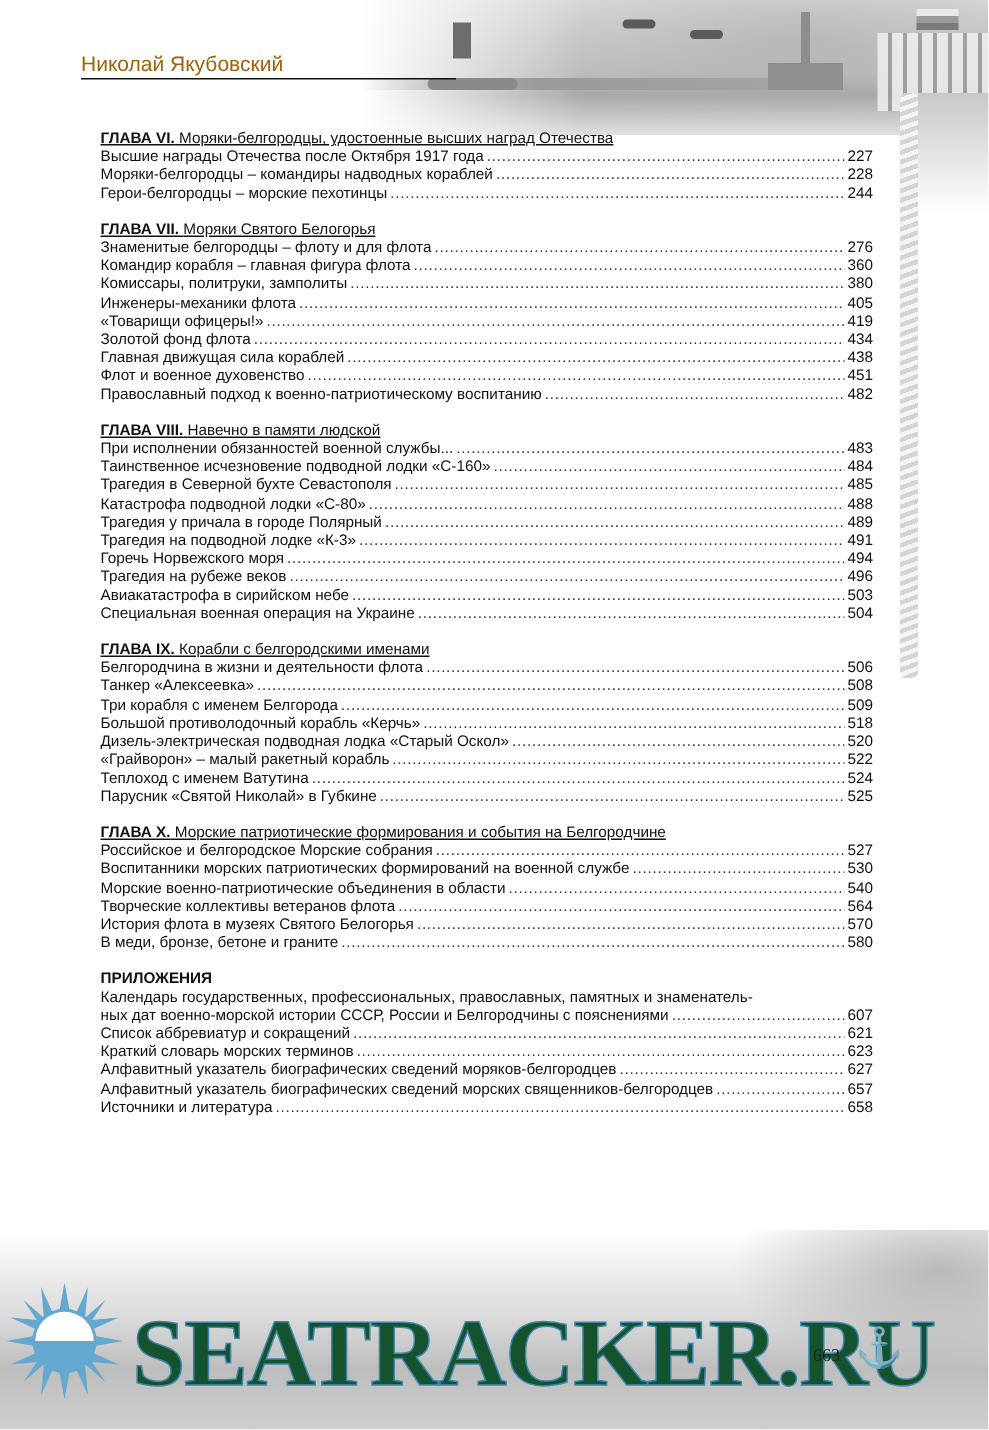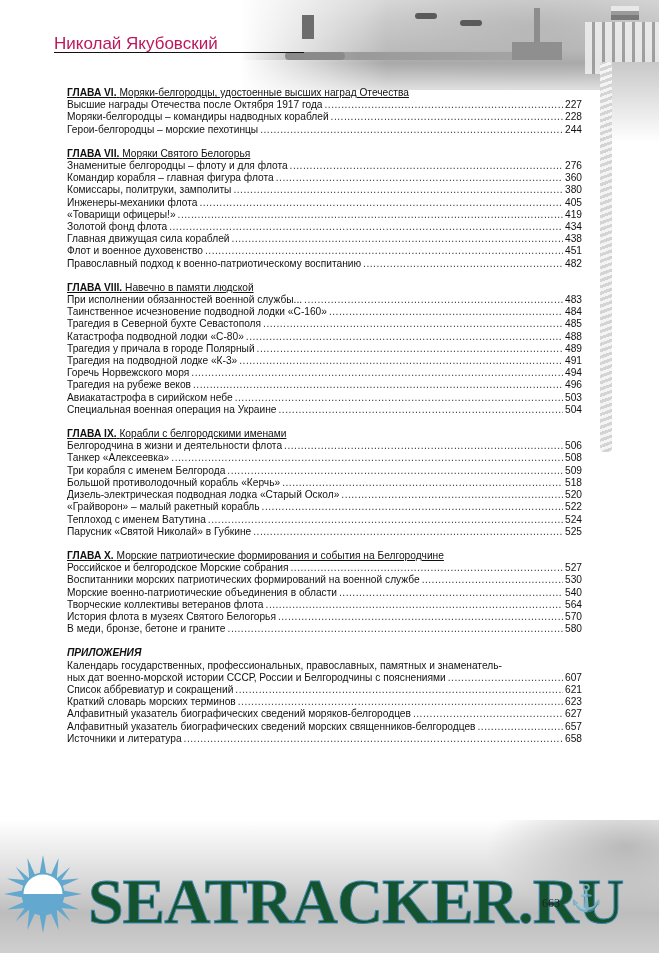--- a/index.html
+++ b/index.html
@@ -21,33 +21,33 @@
   .heli { position:absolute; width:22px; height:6px; background:#5a5a5a; border-radius:3px; }
   .flag { position:absolute; left:611px; top:6px; width:28px; height:14px;
     background:linear-gradient(180deg,#e8e8e8 0 33%, #9a9a9a 33% 66%, #7a7a7a 66%); }
   .sailors { position:absolute; left:585px; top:22px; width:74px; height:52px;
     background:repeating-linear-gradient(90deg, #efefef 0 7px, #9b9b9b 7px 10px); opacity:0.85; }
   .rope { position:absolute; left:600px; top:62px; width:12px; height:390px;
     background:repeating-linear-gradient(160deg, #d4d4d4 0 3px, #f4f4f4 3px 6px); border-radius:4px; }
   .right-fade { position:absolute; left:612px; top:62px; width:47px; height:80px;
     background:linear-gradient(180deg,#c8c8c8,#ffffff); }
 
-  .author { position:absolute; left:54px; top:34px; font-size:17px; color:#be185d; }
+  .author { position:absolute; left:54px; top:34px; font-size:14px; color:#a16207; }
   .author-rule { position:absolute; left:54px; top:52px; width:250px; height:1px; background:#111; }
 
   .toc { position:absolute; left:67px; top:87px; width:515px; font-size:10.2px; line-height:12.2px; }
   .section { margin-bottom:12px; }
   .chapter { font-weight:normal;text-decoration:underline; }
   .chapter b { font-weight:bold; }
   .row { display:flex; align-items:flex-start; white-space:nowrap; }
   .row .title { flex:0 0 auto; }
   .row .dots { flex:1 1 auto; overflow:hidden; margin:0 2px; color:#333; }
   .row .dots::after { content:"................................................................................................................................................................................................................................................................"; letter-spacing:0.5px; }
   .row .page { flex:0 0 auto; }
-  .appendix-title { font-weight:bold;font-style:italic; }
+  .appendix-title { font-weight:bold; }
 
   .bottom-art { position:absolute; left:0; top:820px; width:659px; height:133px;
     background:
       radial-gradient(ellipse 30% 70% at 95% 20%, rgba(150,150,150,0.6), rgba(255,255,255,0) 70%),
       linear-gradient(180deg, rgba(255,255,255,0) 0%, #d9d9d9 45%, #bdbdbd 70%, #cfcfcf 100%); }
   .sun { position:absolute; left:4px; top:855px; width:78px; height:78px; }
   .watermark { position:absolute; left:88px; top:870px; font-family:"Liberation Serif", serif; font-weight:bold;
     font-size:64px; letter-spacing:-1px; color:#14532d; line-height:64px;
     -webkit-text-stroke:1px #3e86b0; }
   .pagenum { position:absolute; left:542px; top:896px; font-family:"Liberation Serif", serif; font-size:12px; color:#222; }

